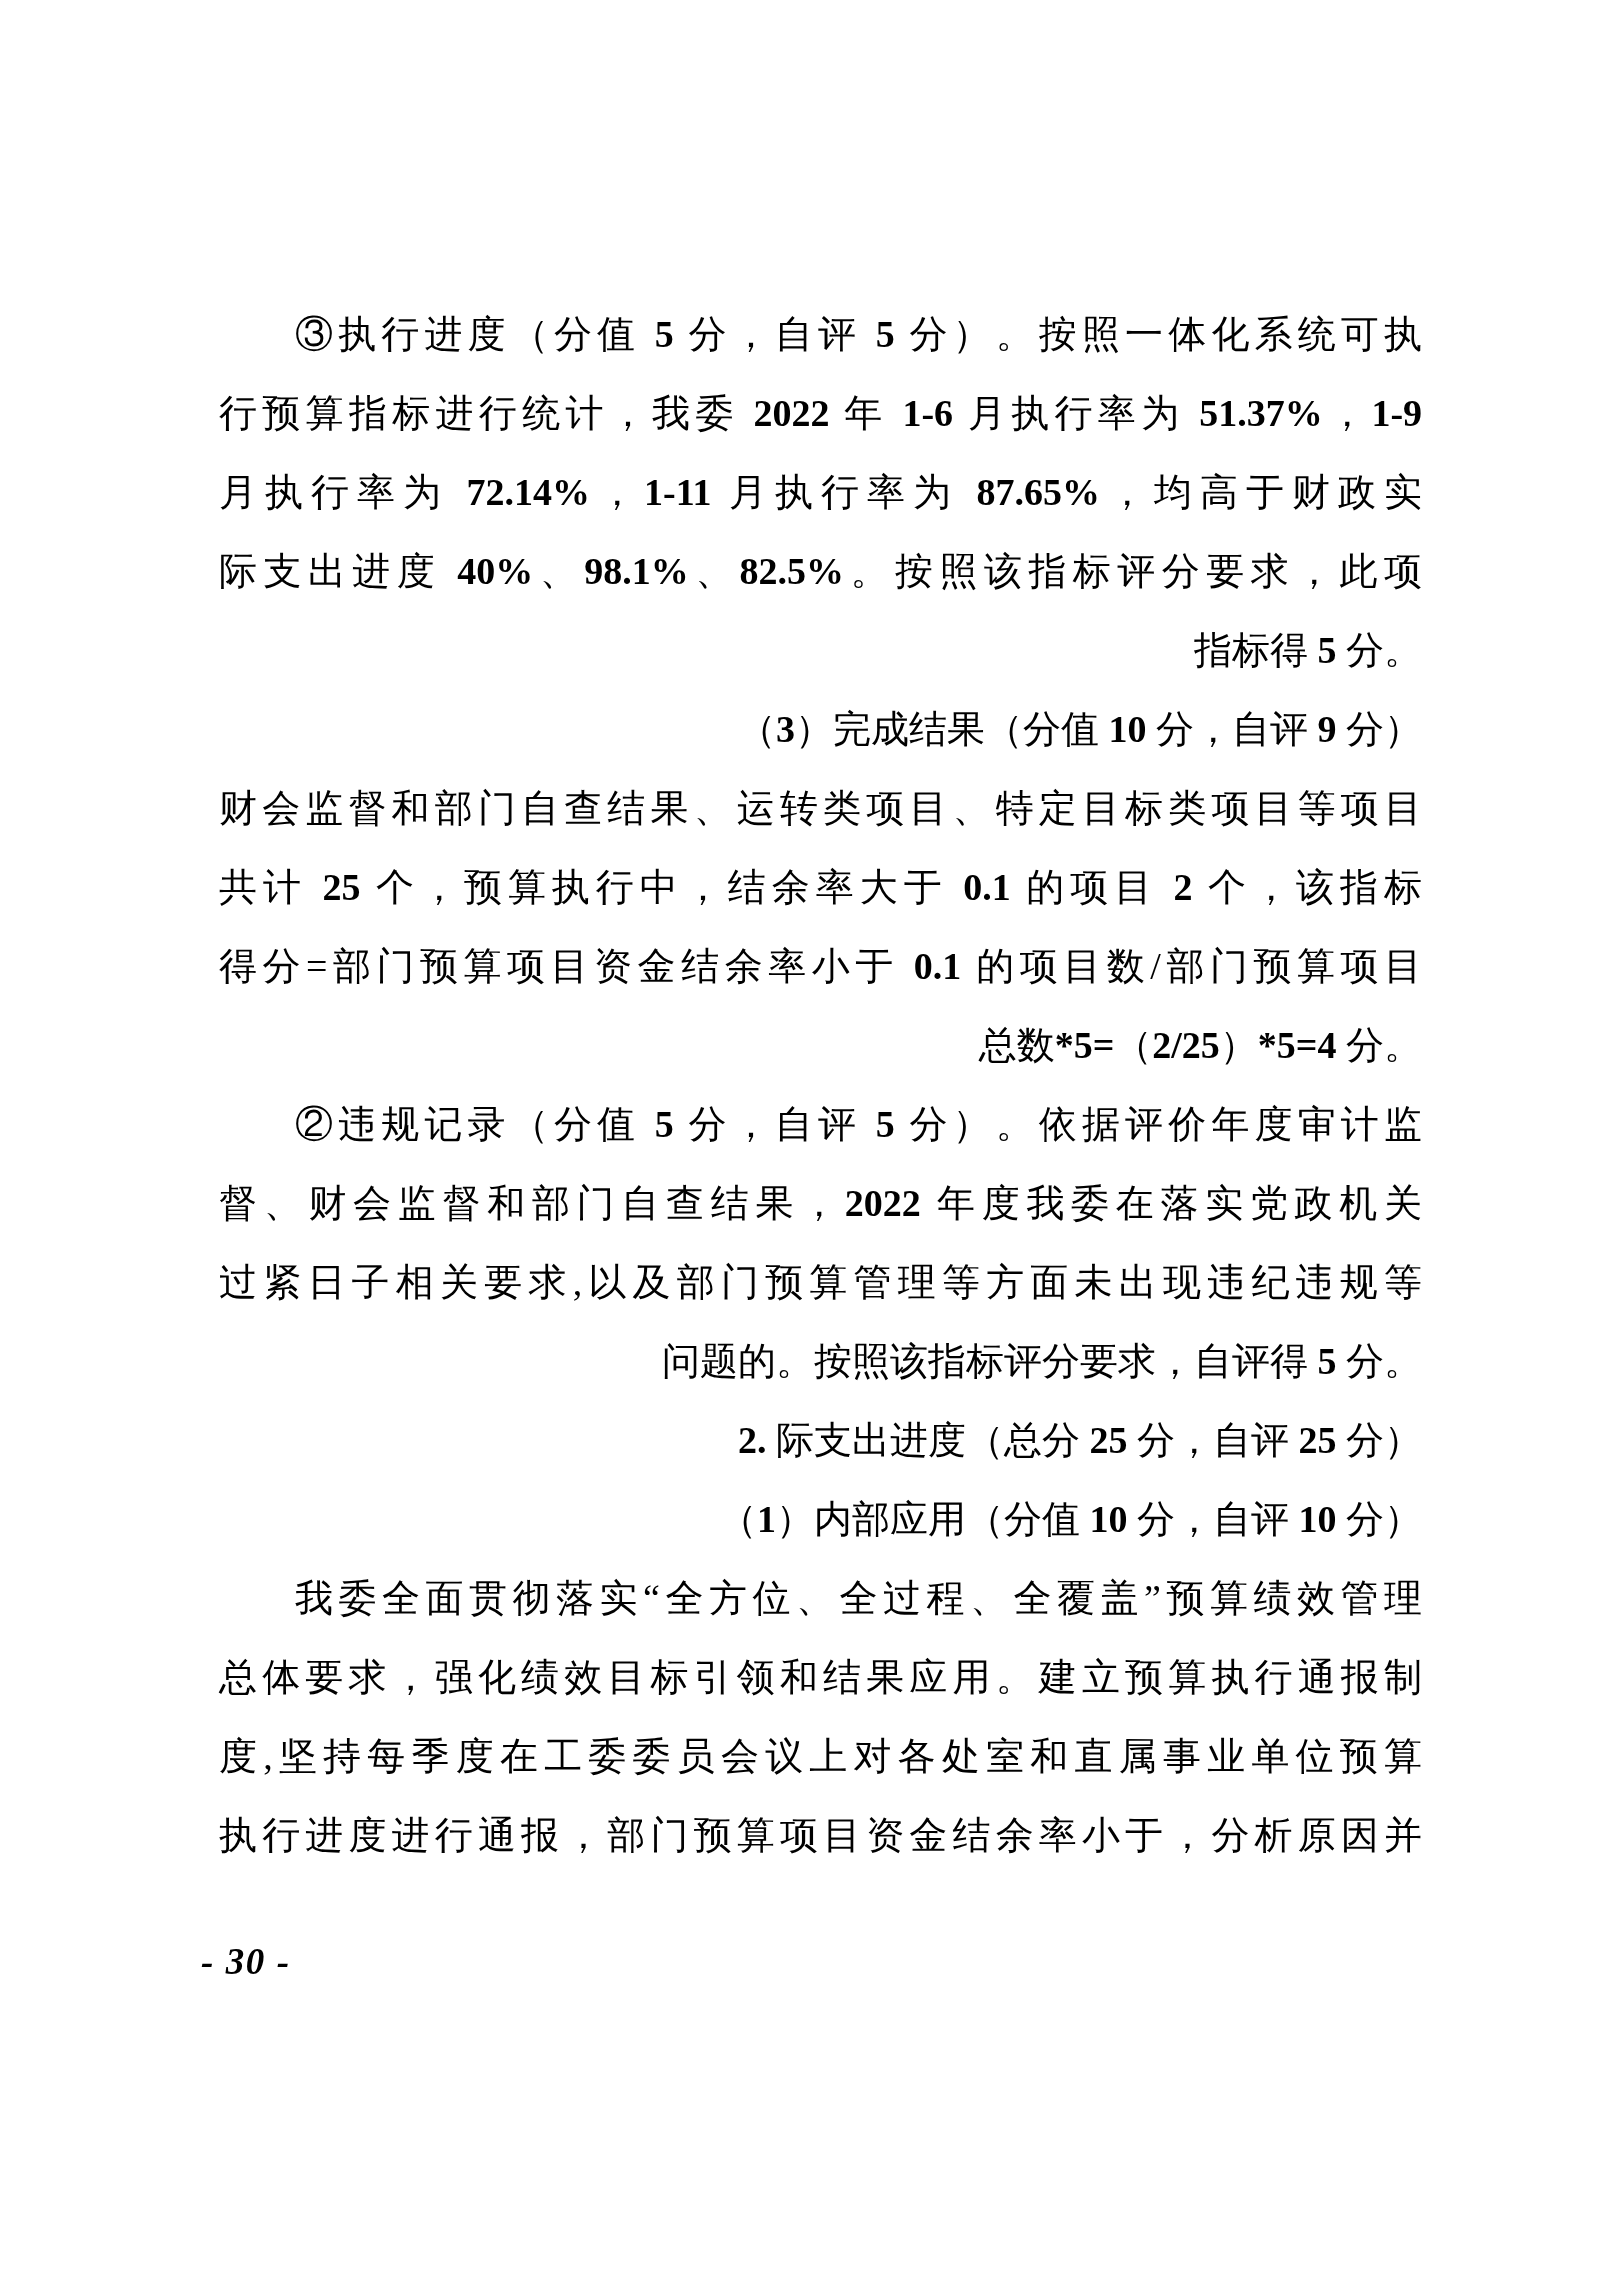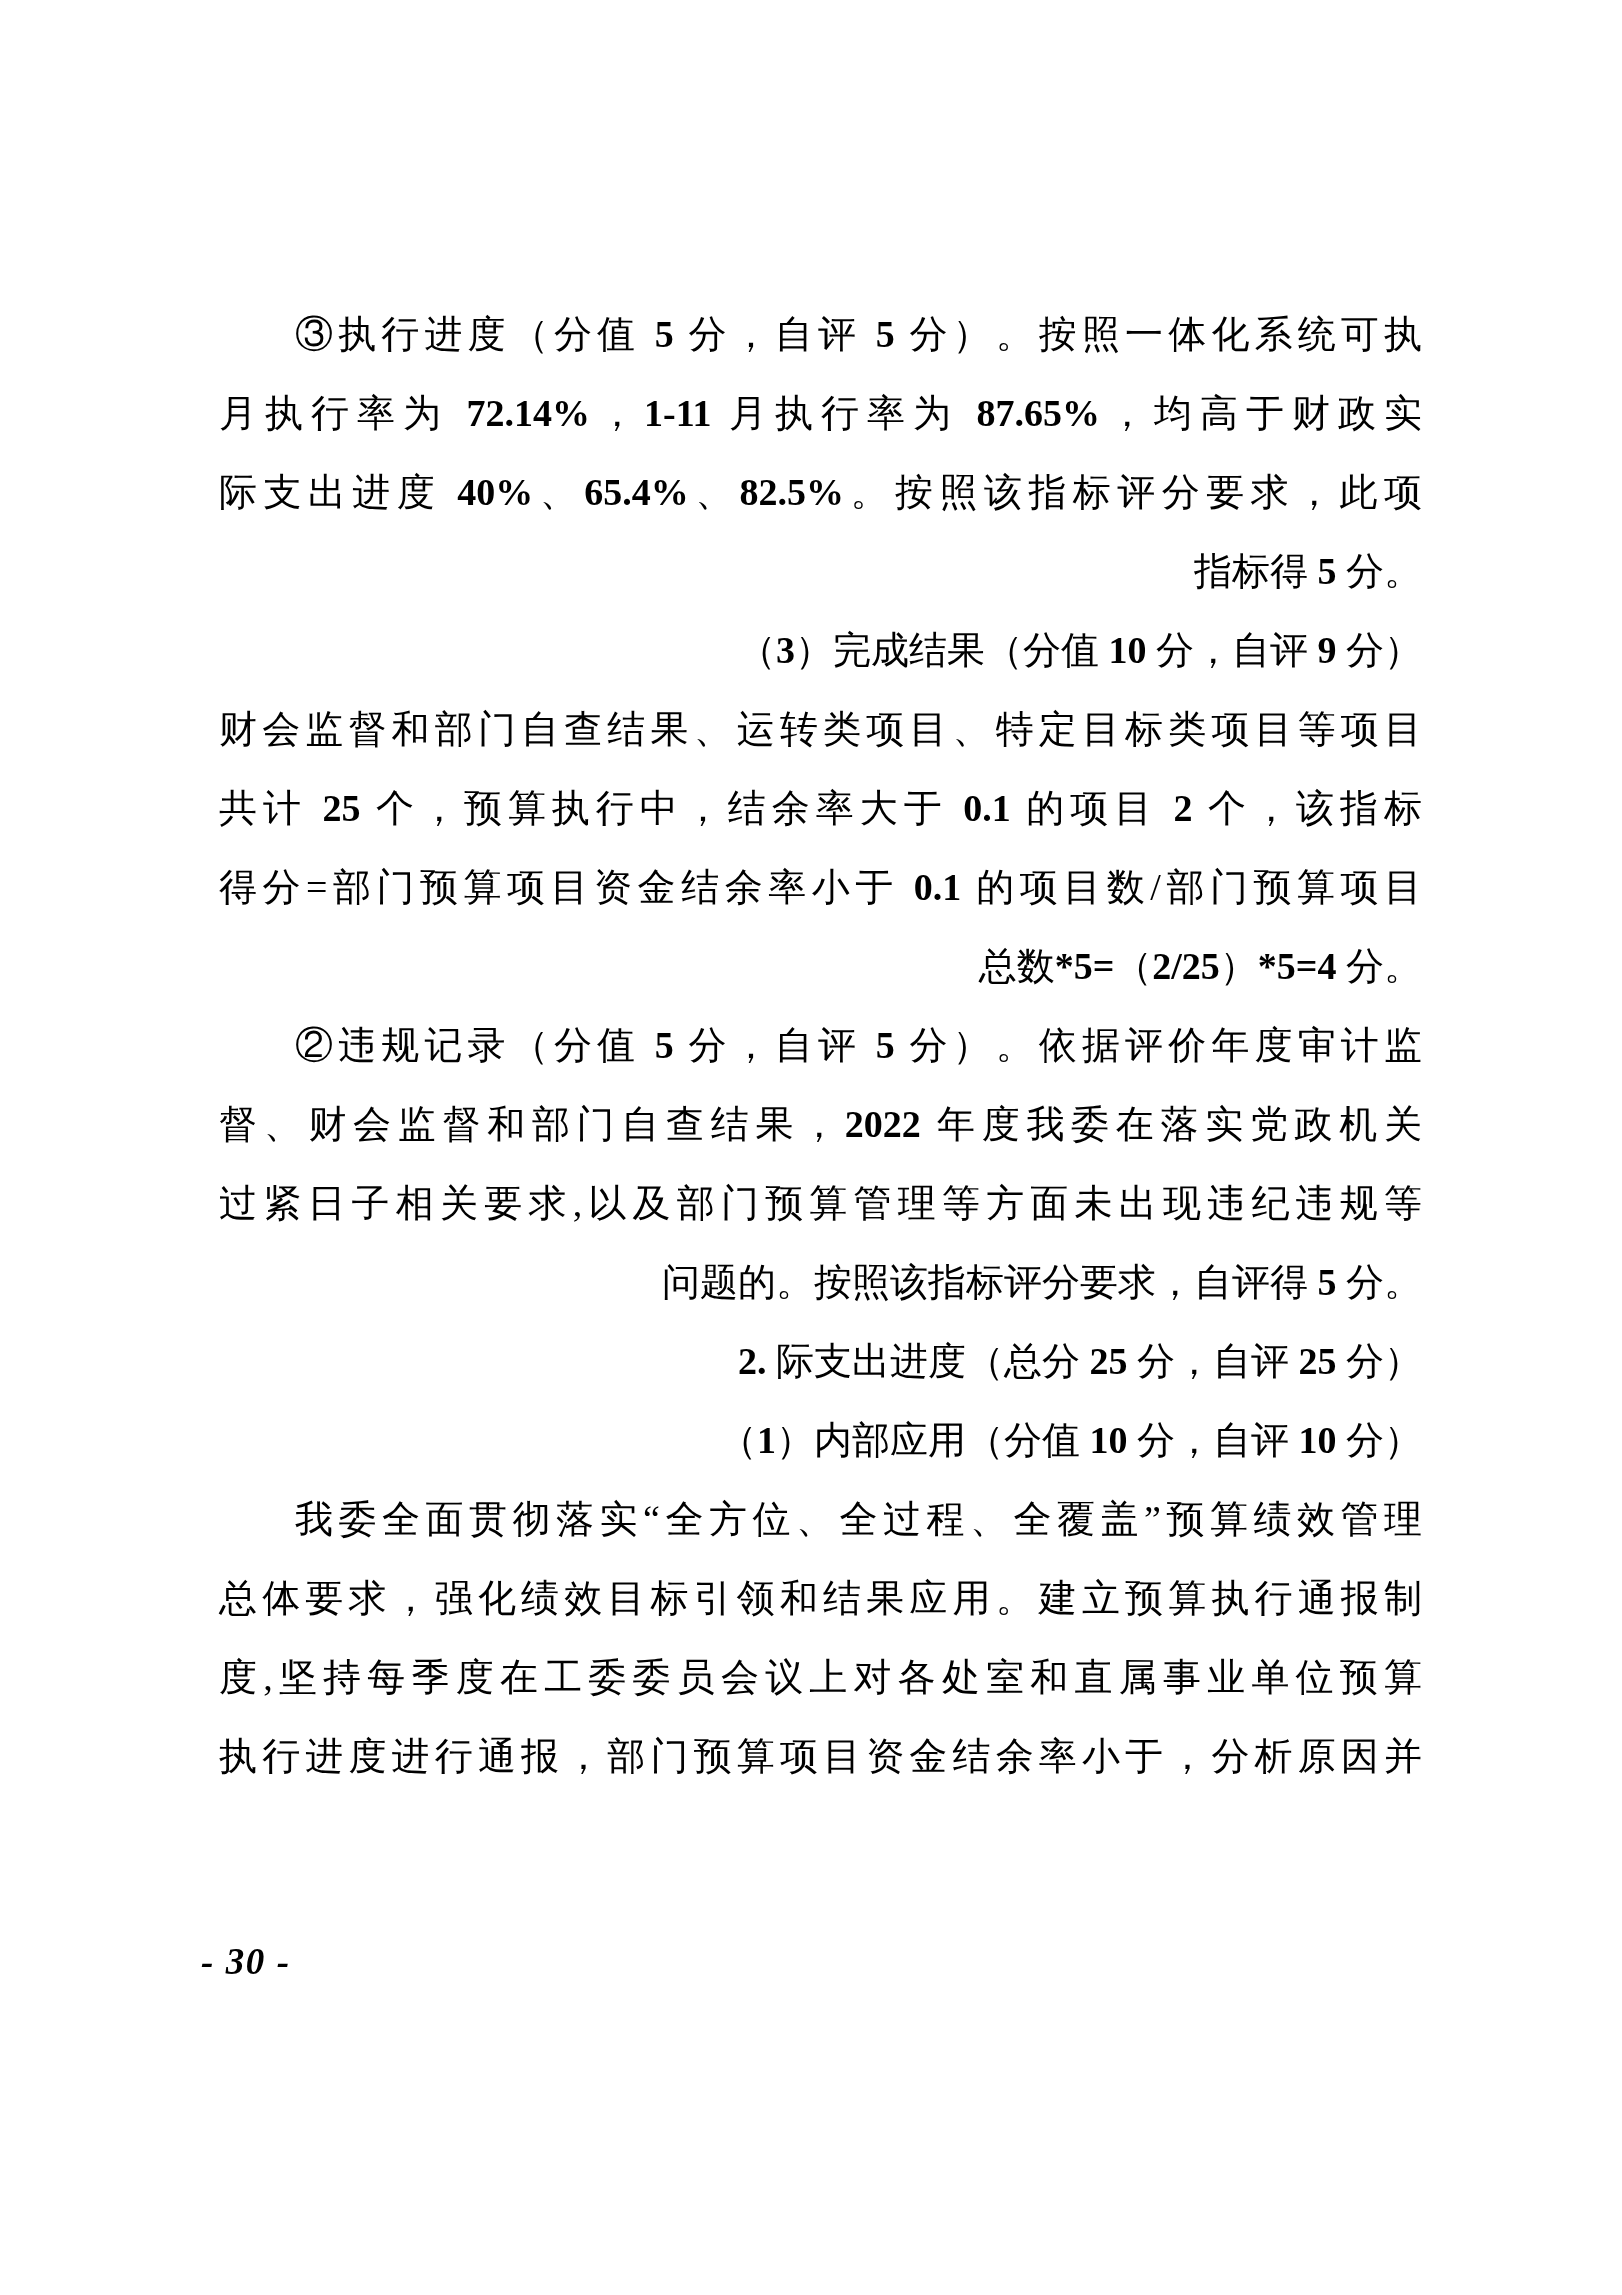--- a/index.html
+++ b/index.html
@@ -49,22 +49,23 @@
     font-style: italic;
   }
 </style>
 </head>
 <body>
 
 <div class="page">
   <div class="content" id="doc-content">
       <div class="para">
         <div class="line justify indent"><span class="">③执行进度（分值 </span><span class="b">5</span><span class=""> 分，自评 </span><span class="b">5</span><span class=""> 分）。按照一体化系统可执</span></div>
+        <div class="line justify"><span class="">行预算指标进行统计，我委 </span><span class="b">2022</span><span class=""> 年 </span><span class="b">1-6</span><span class=""> 月执行率为 </span><span class="b">51.37%</span><span class="">，</span><span class="b">1-9</span></div>
         <div class="line justify"><span class="">月执行率为 </span><span class="b">72.14%</span><span class="">，</span><span class="b">1-11</span><span class=""> 月执行率为 </span><span class="b">87.65%</span><span class="">，均高于财政实</span></div>
-        <div class="line justify"><span class="">际支出进度 </span><span class="b">40%</span><span class="">、</span><span class="b">65.4%</span><span class="">、</span><span class="b">82.5%</span><span class="">。按照该指标评分要求，此项</span></div>
+        <div class="line justify"><span class="">际支出进度 </span><span class="b">40%</span><span class="">、</span><span class="b">98.1%</span><span class="">、</span><span class="b">82.5%</span><span class="">。按照该指标评分要求，此项</span></div>
         <div class="line"><span class="">指标得 </span><span class="b">5</span><span class=""> 分。</span></div>
       </div>
       <div class="para">
         <div class="line indent"><span class="">（</span><span class="b">3</span><span class="">）完成结果（分值 </span><span class="b">10</span><span class=""> 分，自评 </span><span class="b">9</span><span class=""> 分）</span></div>
       </div>
       <div class="para">
         <div class="line justify"><span class="">财会监督和部门自查结果、运转类项目、特定目标类项目等项目</span></div>
         <div class="line justify"><span class="">共计 </span><span class="b">25</span><span class=""> 个，预算执行中，结余率大于 </span><span class="b">0.1</span><span class=""> 的项目 </span><span class="b">2</span><span class=""> 个，该指标</span></div>
         <div class="line justify"><span class="">得分=部门预算项目资金结余率小于 </span><span class="b">0.1</span><span class=""> 的项目数/部门预算项目</span></div>
         <div class="line"><span class="">总数</span><span class="b">*5=</span><span class="">（</span><span class="b">2/25</span><span class="">）</span><span class="b">*5=4</span><span class=""> 分。</span></div>

